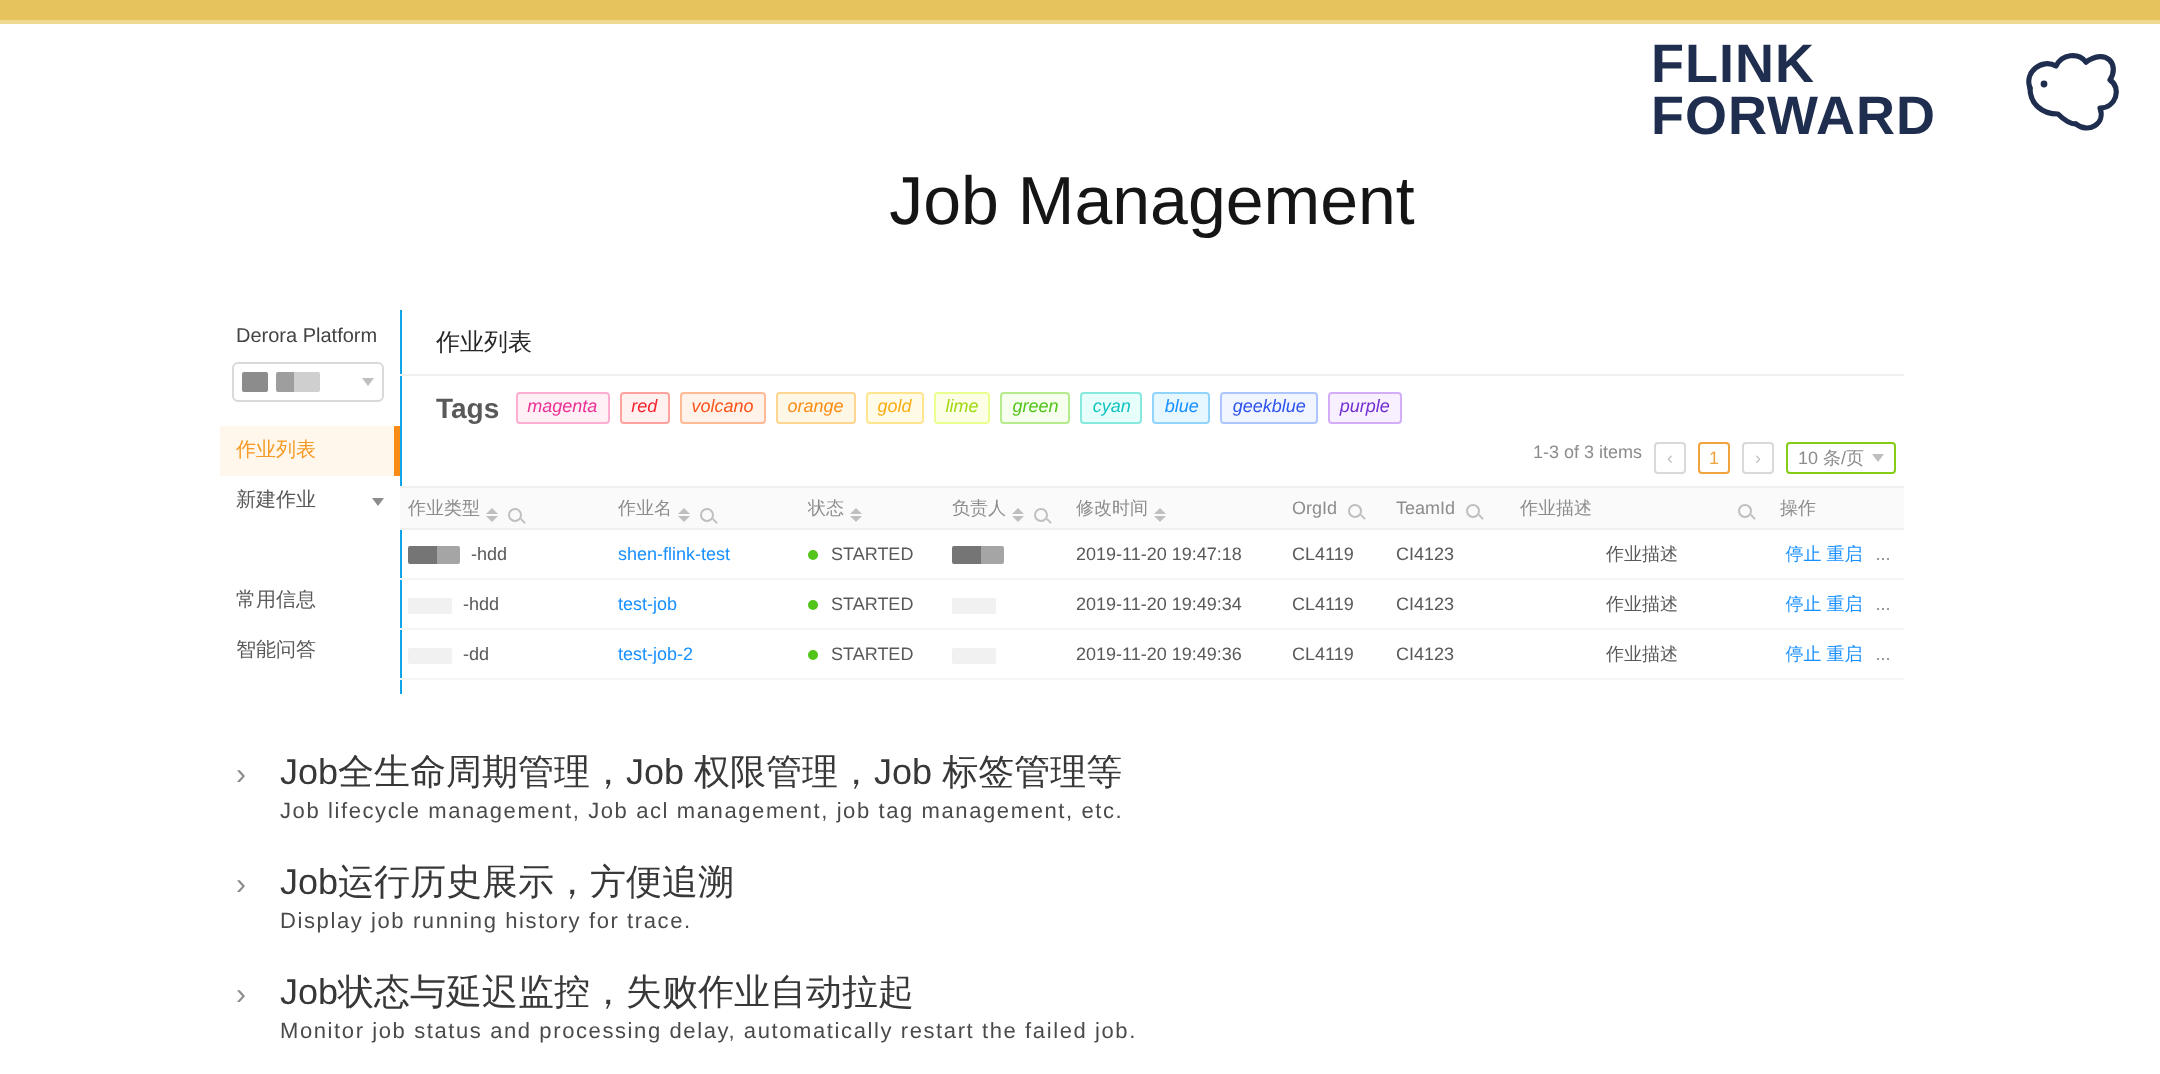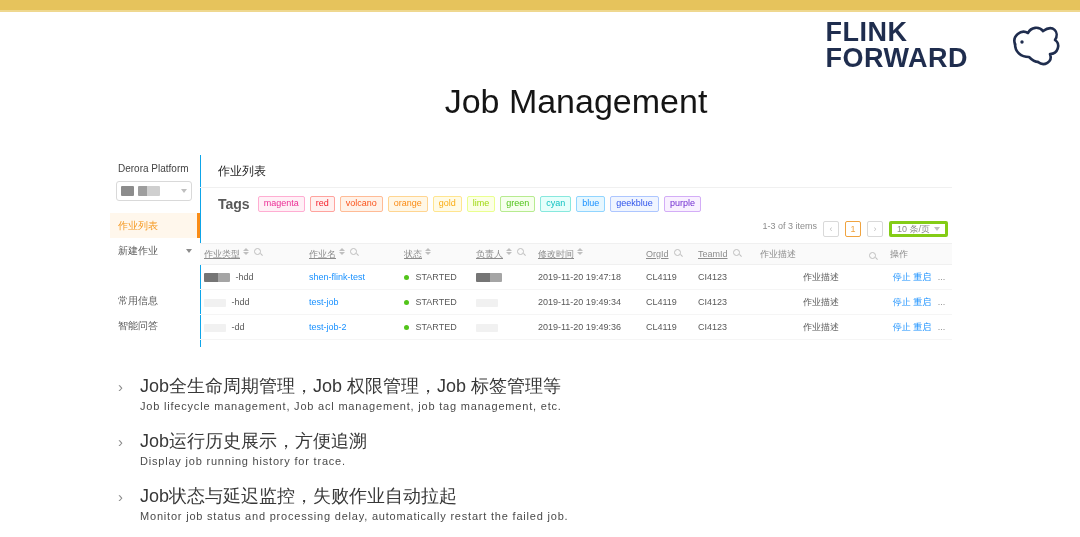--- a/index.html
+++ b/index.html
@@ -36,36 +36,36 @@
   .nav-caret{position:absolute;right:8px;top:11px;width:0;height:0;border-left:3px solid transparent;
              border-right:3px solid transparent;border-top:4px solid #8c8c8c;}
   .nav-redacted{width:28px;height:8px;background:#e3e3e3;border-radius:2px;margin-top:9px;}
   
   .content{position:absolute;left:90px;top:0;width:752px;height:100%;}
   .page-head{height:32px;line-height:32px;padding-left:18px;font-size:12px;color:#262626;
              border-bottom:1px solid #f0f0f0;}
   .tags-row{display:flex;align-items:center;padding:8px 0 0 18px;}
   .tags-label{font-size:14px;font-weight:bold;color:#595959;margin-right:8px;}
   .tag{display:inline-block;height:14px;line-height:13px;padding:0 5px;margin-right:5px;
-       border:1px solid;border-radius:2px;font-size:9px;cursor:pointer;}
+       border:1px solid;border-radius:2px;font-size:9px;cursor:pointer;font-style:italic;}
   .pagi{display:flex;justify-content:flex-end;align-items:flex-start;gap:6px;padding:9px 4px 6px 0;
         font-size:9px;color:#8c8c8c;}
   .pg-btn{width:16px;height:16px;line-height:14px;text-align:center;border:1px solid #d9d9d9;
           border-radius:2px;color:#bfbfbf;box-sizing:border-box;cursor:pointer;}
   .pg-cur{width:16px;height:16px;line-height:14px;text-align:center;border:1px solid #f0a33f;
           border-radius:2px;color:#f0a33f;box-sizing:border-box;cursor:pointer;}
-  .pg-size{height:16px;line-height:14px;border:3px solid #84cc16;border-radius:2px;
+  .pg-size{height:16px;line-height:14px;border:1px solid #84cc16;border-radius:2px;
            padding:0 5px;display:flex;align-items:center;gap:4px;box-sizing:border-box;cursor:pointer;}
   
   table.jobs{width:752px;border-collapse:collapse;table-layout:fixed;}
   table.jobs th{height:20px;background:#fafafa;border-bottom:1px solid #f0f0f0;border-top:1px solid #f0f0f0;
        font-weight:normal;font-size:9px;color:#8c8c8c;text-align:left;padding:0 4px;position:relative;}
   table.jobs td{height:24px;border-bottom:1px solid #f5f5f5;font-size:9px;color:#595959;
        padding:0 4px;white-space:nowrap;overflow:hidden;}
-  th .hwrap{display:inline-flex;align-items:flex-start;gap:3px;text-decoration:underline;}
+  th .hwrap{display:inline-flex;align-items:flex-end;gap:3px;}
   .sorter{display:inline-flex;flex-direction:column;line-height:0;gap:1px;}
   .tri-up{width:0;height:0;border-left:3px solid transparent;border-right:3px solid transparent;
           border-bottom:3px solid #bfbfbf;}
   .tri-dn{width:0;height:0;border-left:3px solid transparent;border-right:3px solid transparent;
           border-top:3px solid #bfbfbf;}
   .mag{width:5px;height:5px;border:1px solid #bfbfbf;border-radius:50%;display:inline-block;
        position:relative;margin-left:2px;}
   .mag::after{content:'';position:absolute;width:3px;height:1px;background:#bfbfbf;
        transform:rotate(45deg);right:-3px;bottom:-1px;}
   .mag-right{position:absolute;right:10px;top:8px;}

